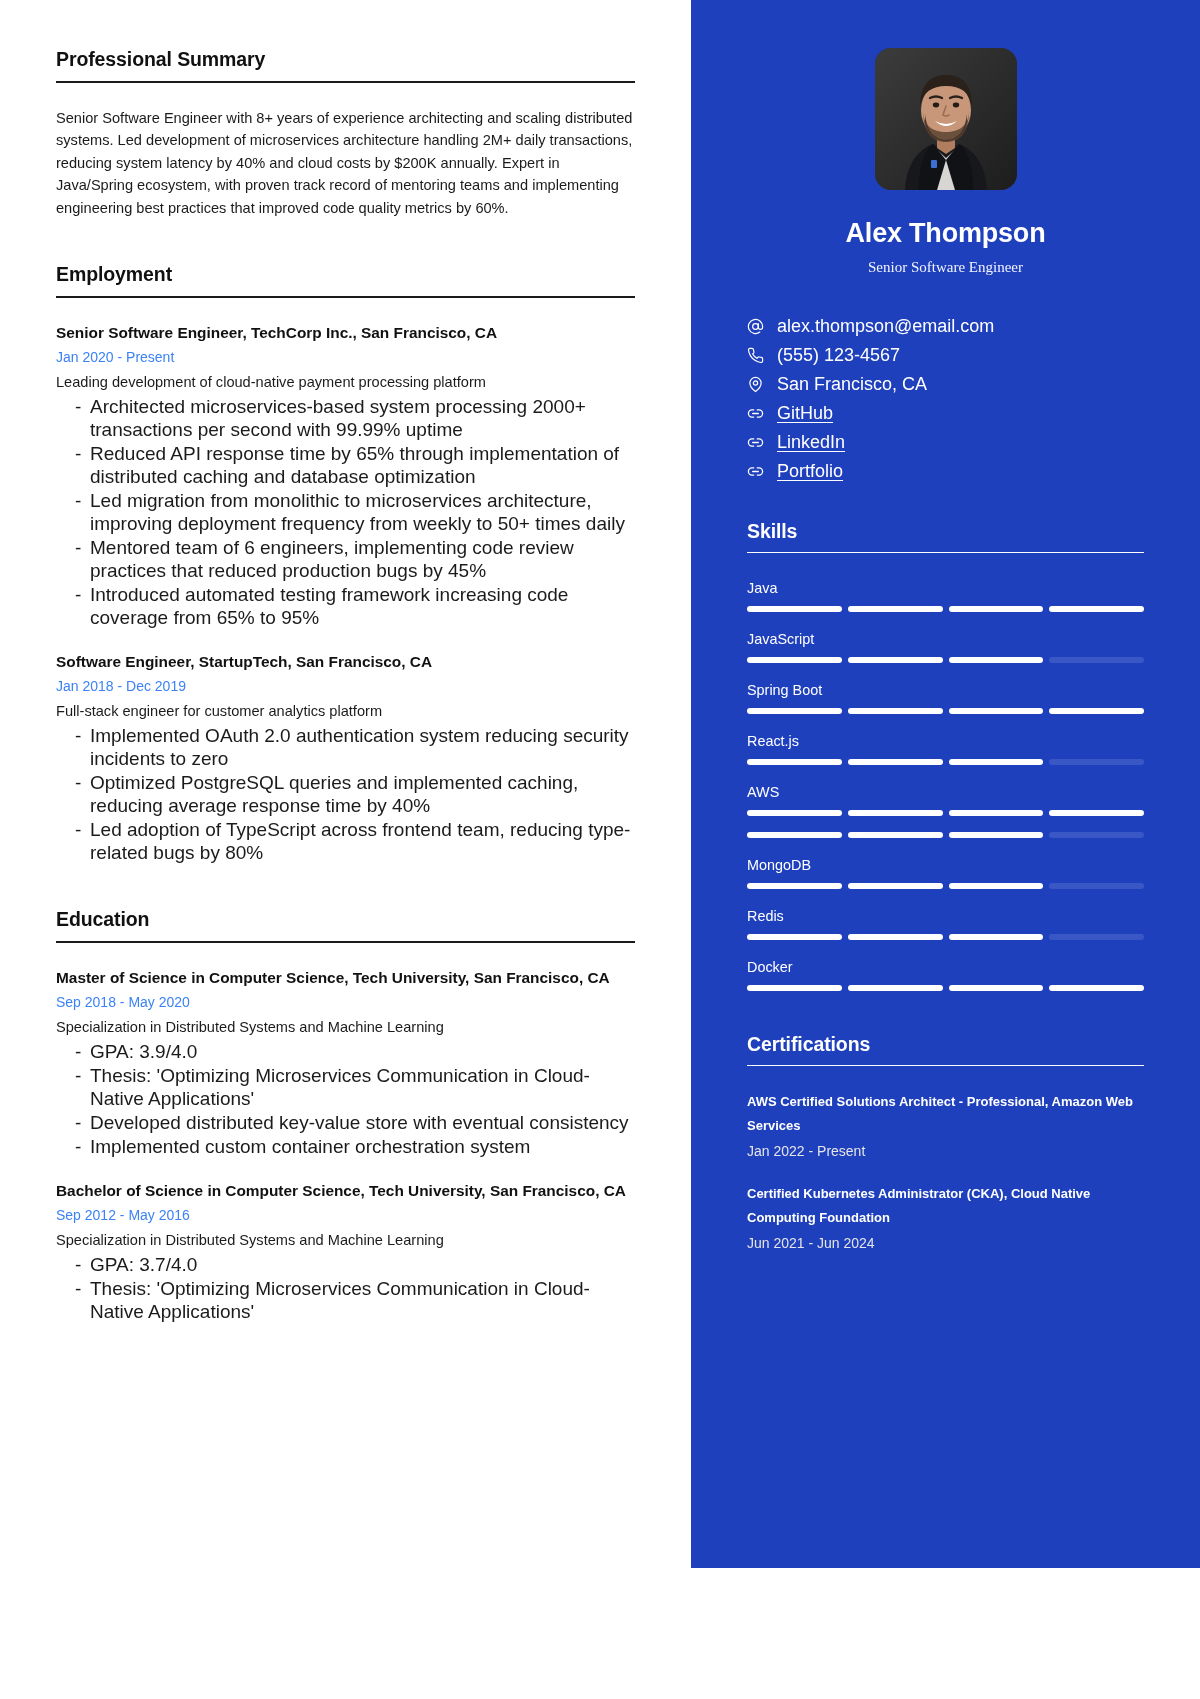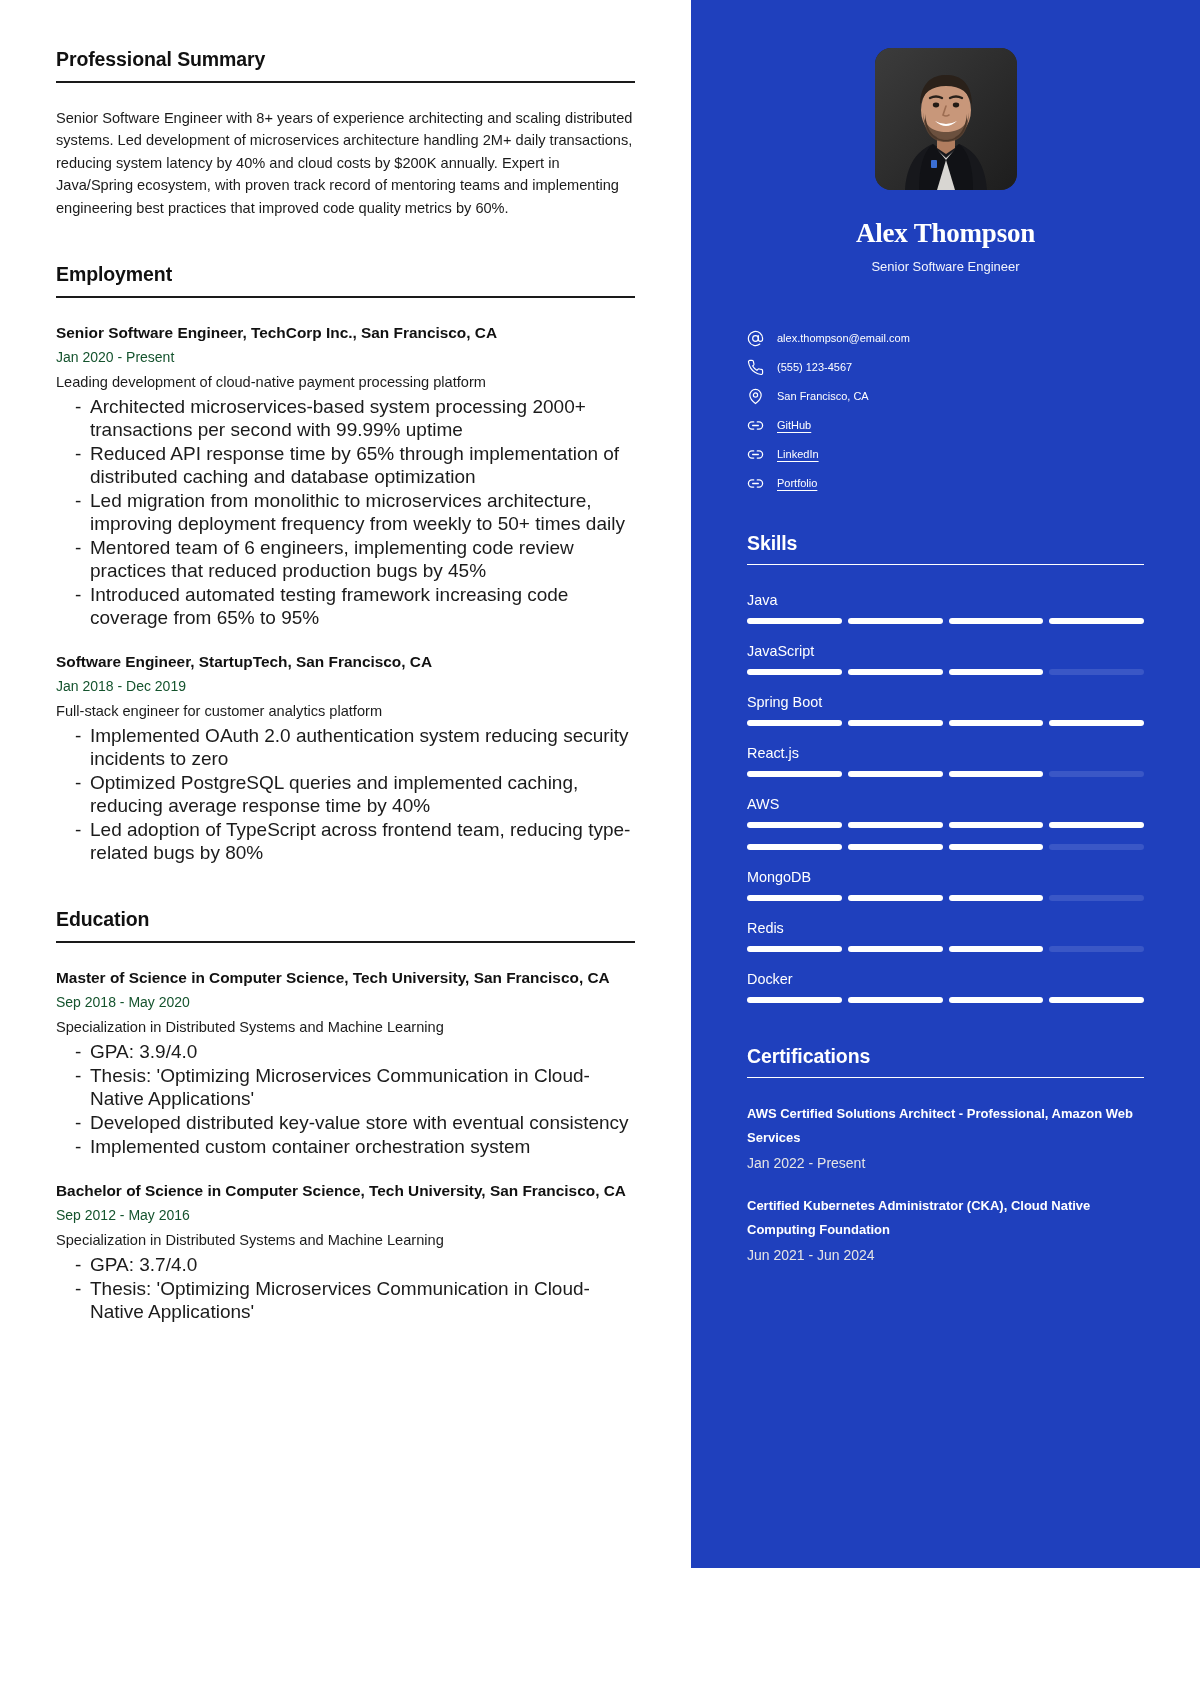--- a/index.html
+++ b/index.html
@@ -50,21 +50,21 @@
 
   .entry-title {
     font-size: 15.4px;
     font-weight: bold;
     color: #111111;
     line-height: 22px;
     margin-bottom: 3px;
   }
   .entry-date {
     font-size: 14px;
-    color: #14532d;
+    color: #3b82f6;
     line-height: 21px;
     margin-bottom: 3px;
   }
   .entry-desc {
     font-size: 14.6px;
     color: #1b1b1b;
     line-height: 22px;
     margin-bottom: 2px;
   }
   .bullets { list-style: none; margin-top: 2px; }
@@ -110,36 +110,36 @@
   }
   .photo svg { display: block; width: 100%; height: 100%; }
 
   .person-name {
     text-align: center;
     font-size: 27px;
     font-weight: bold;
     letter-spacing: -0.2px;
     line-height: 34px;
     margin-bottom: 6px;
-    font-family: Liberation Serif, serif;
   }
   .person-role {
     text-align: center;
-    font-size: 13px;
+    font-size: 15px;
     line-height: 22px;
-    margin-bottom: 46px;
+    margin-bottom: 34px;
     color: #f2f4fd;
+    font-family: Liberation Serif, serif;
   }
 
   .contact-list { list-style: none; margin-bottom: 34px; }
   .contact-item {
     display: flex;
     align-items: center;
     gap: 13px;
-    font-size: 11px;
+    font-size: 18px;
     line-height: 29px;
     color: #ffffff;
     text-align: center;
   }
   .contact-item .ic {
     width: 17px;
     height: 17px;
     flex: 0 0 17px;
     display: flex;
     align-items: center;

